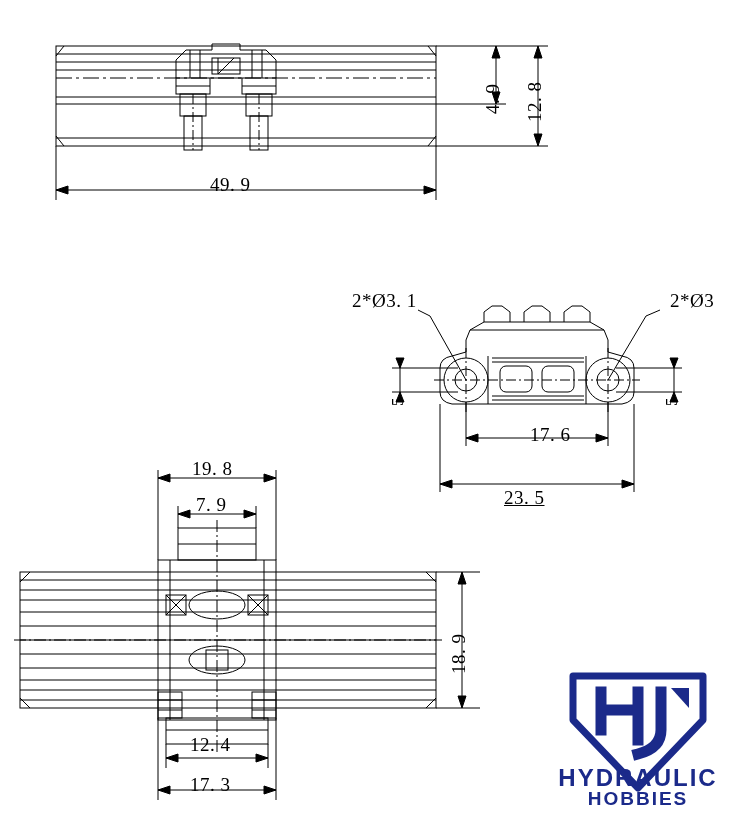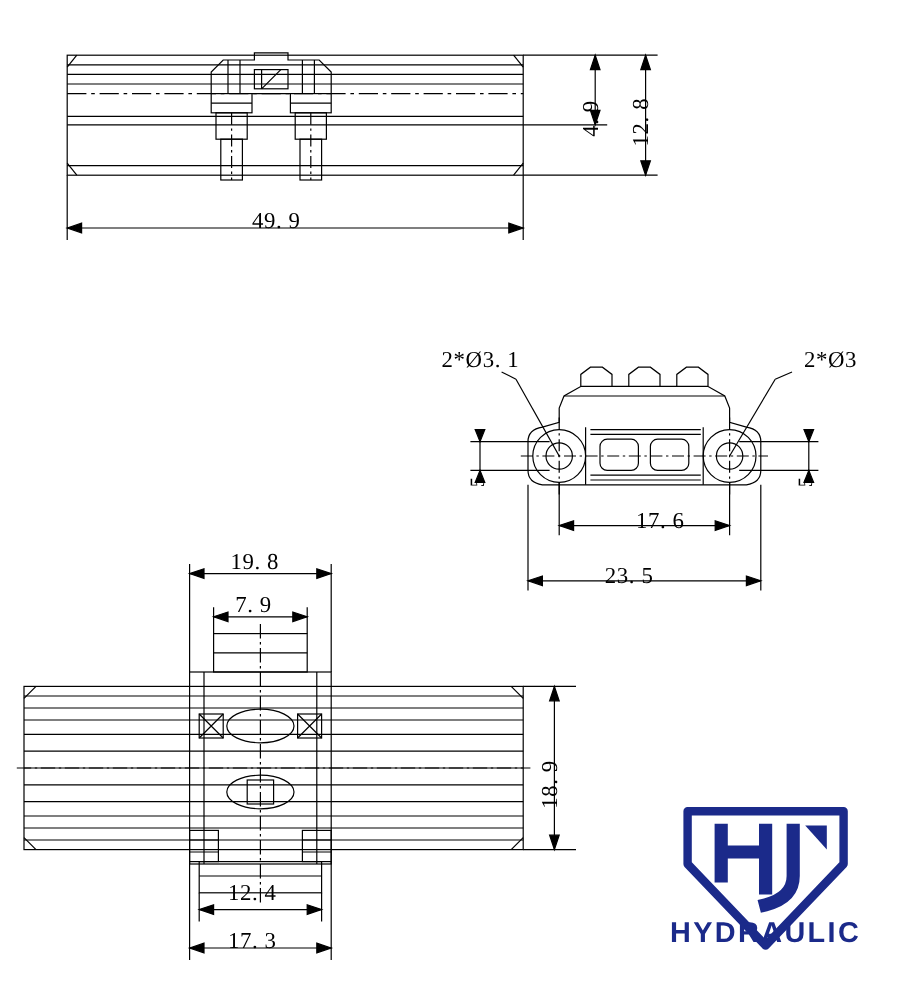--- a/index.html
+++ b/index.html
@@ -281,45 +281,46 @@
       </g>
     </g>
   </svg>
 
   <div class="dim-label" style="left:210px; top:174px;">49. 9</div>
 
   <div class="dim-label rot90" style="left:524px; top:122px;">12. 8</div>
 
   <div class="dim-label rot90" style="left:482px; top:114px;">4. 9</div>
 
-  <div class="dim-label" style="left:352px; top:290px;margin-left:16px;">2*Ø3. 1</div>
+  <div class="dim-label" style="left:352px; top:290px;">2*Ø3. 1</div>
 
   <div class="dim-label" style="left:670px; top:290px;">2*Ø3</div>
 
   <div class="dim-label small rot90" style="left:388px; top:406px;">5</div>
 
   <div class="dim-label small rot90" style="left:662px; top:406px;">5</div>
 
   <div class="dim-label" style="left:530px; top:424px;">17. 6</div>
 
-  <div class="dim-label" style="left:504px; top:470px;">23. 5</div>
+  <div class="dim-label" style="left:504px; top:487px;text-decoration:underline;">23. 5</div>
 
   <div class="dim-label" style="left:192px; top:458px;">19. 8</div>
 
   <div class="dim-label" style="left:196px; top:494px;">7. 9</div>
 
   <div class="dim-label rot90" style="left:448px; top:674px;">18. 9</div>
 
   <div class="dim-label" style="left:190px; top:734px;text-align:right;">12. 4</div>
 
   <div class="dim-label" style="left:190px; top:774px;">17. 3</div>
 
   <div class="logo">
     <svg viewBox="0 0 190 148" width="190" height="148">
       <path d="M30 8 H160 V52 L95 120 L30 52 Z" fill="none" stroke="#1b2a8a" stroke-width="7" stroke-linejoin="round"></path>
       <path d="M58 24 V62 M58 42 H95 M95 24 V72" fill="none" stroke="#1b2a8a" stroke-width="11" stroke-linecap="square"></path>
       <path d="M118 24 V62 Q118 80 95 86" fill="none" stroke="#1b2a8a" stroke-width="11" stroke-linecap="square"></path>
       <path d="M128 20 L146 20 L146 40 Z" fill="#1b2a8a"></path>
     </svg>
     <div class="logo-text main">HYDRAULIC</div>
+    <div class="logo-text sub">HOBBIES</div>
   </div>
 
 </div>
 
 </body></html>

